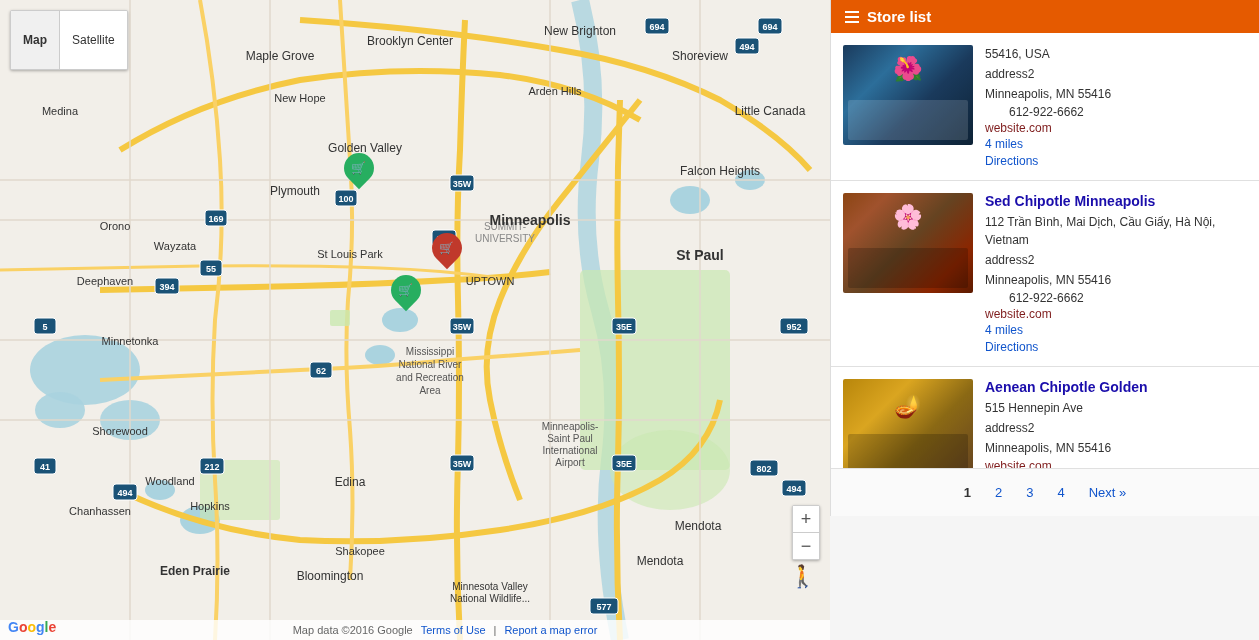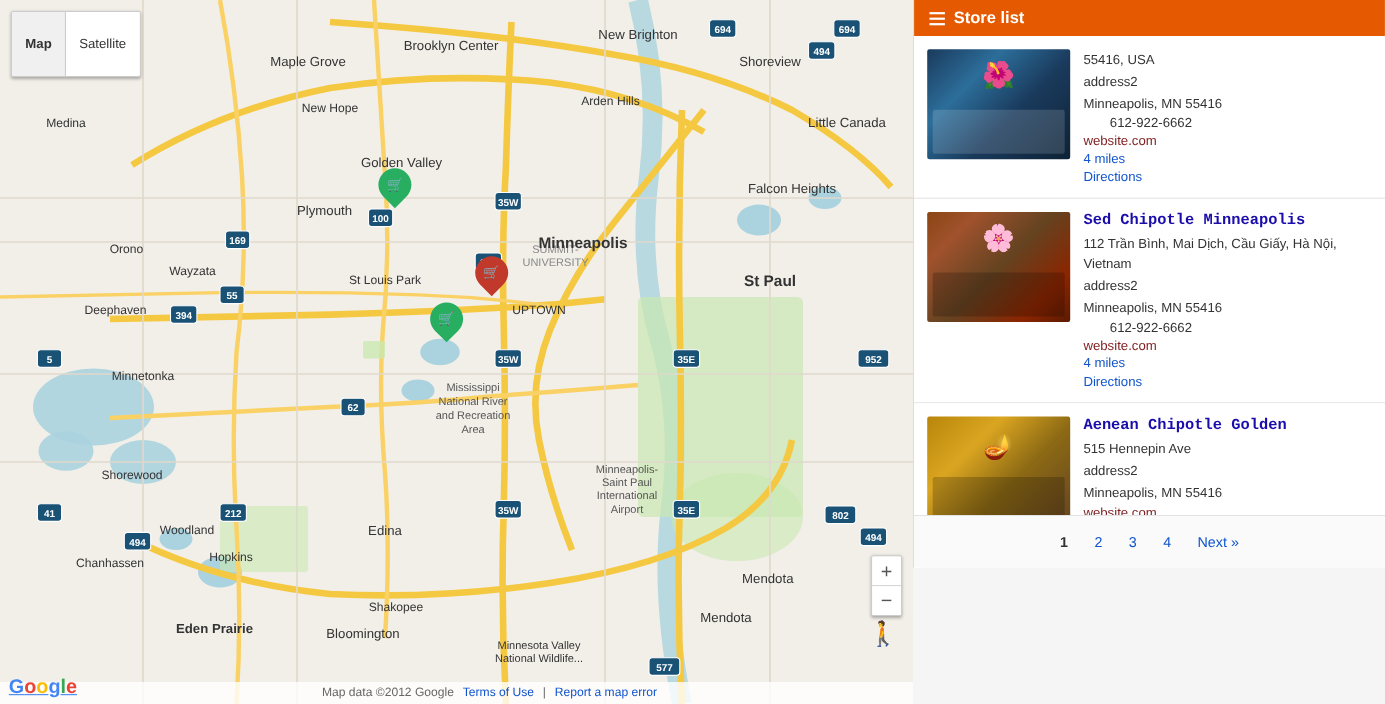--- a/index.html
+++ b/index.html
@@ -70,24 +70,23 @@
       background: rgba(255,255,255,0.8);
       font-size: 11px;
       color: #666;
       gap: 8px;
     }
 
     .google-logo {
       position: absolute;
       bottom: 5px;
       left: 8px;
-      font-size: 18px;
+      font-size: 14px;
       font-weight: bold;
       color: #4285f4;
-      text-decoration: underline;
     }
     .google-logo span:nth-child(1) { color: #4285f4; }
     .google-logo span:nth-child(2) { color: #ea4335; }
     .google-logo span:nth-child(3) { color: #fbbc04; }
     .google-logo span:nth-child(4) { color: #4285f4; }
     .google-logo span:nth-child(5) { color: #34a853; }
     .google-logo span:nth-child(6) { color: #ea4335; }
 
     .zoom-controls {
       position: absolute;
@@ -206,21 +205,20 @@
 
     .store-info {
       flex: 1;
     }
     .store-name {
       font-size: 14px;
       font-weight: bold;
       color: #1a0dab;
       margin-bottom: 4px;
       cursor: pointer;
-      font-family: Liberation Mono, monospace;
     }
 
     .store-address {
       color: #333;
       font-size: 12px;
       line-height: 1.5;
       margin-bottom: 2px;
     }
     .store-phone {
       color: #333;
@@ -473,21 +471,21 @@
     <div class="zoom-controls">
       <button class="zoom-btn">+</button>
       <div class="zoom-divider"></div>
       <button class="zoom-btn">−</button>
     </div>
 
     <div class="map-footer">
       <div class="google-logo">
         <span>G</span><span>o</span><span>o</span><span>g</span><span>l</span><span>e</span>
       </div>
-      <span style="margin-left:60px;">Map data ©2012 Google</span>
+      <span style="margin-left:60px;">Map data ©2016 Google</span>
       <span style="color:#1155cc;cursor:pointer;">Terms of Use</span>
       <span>|</span>
       <span style="color:#1155cc;cursor:pointer;">Report a map error</span>
     </div>
   </div>
 </div>
 
 <div id="store-list-section">
 
   <div class="store-list-header">

